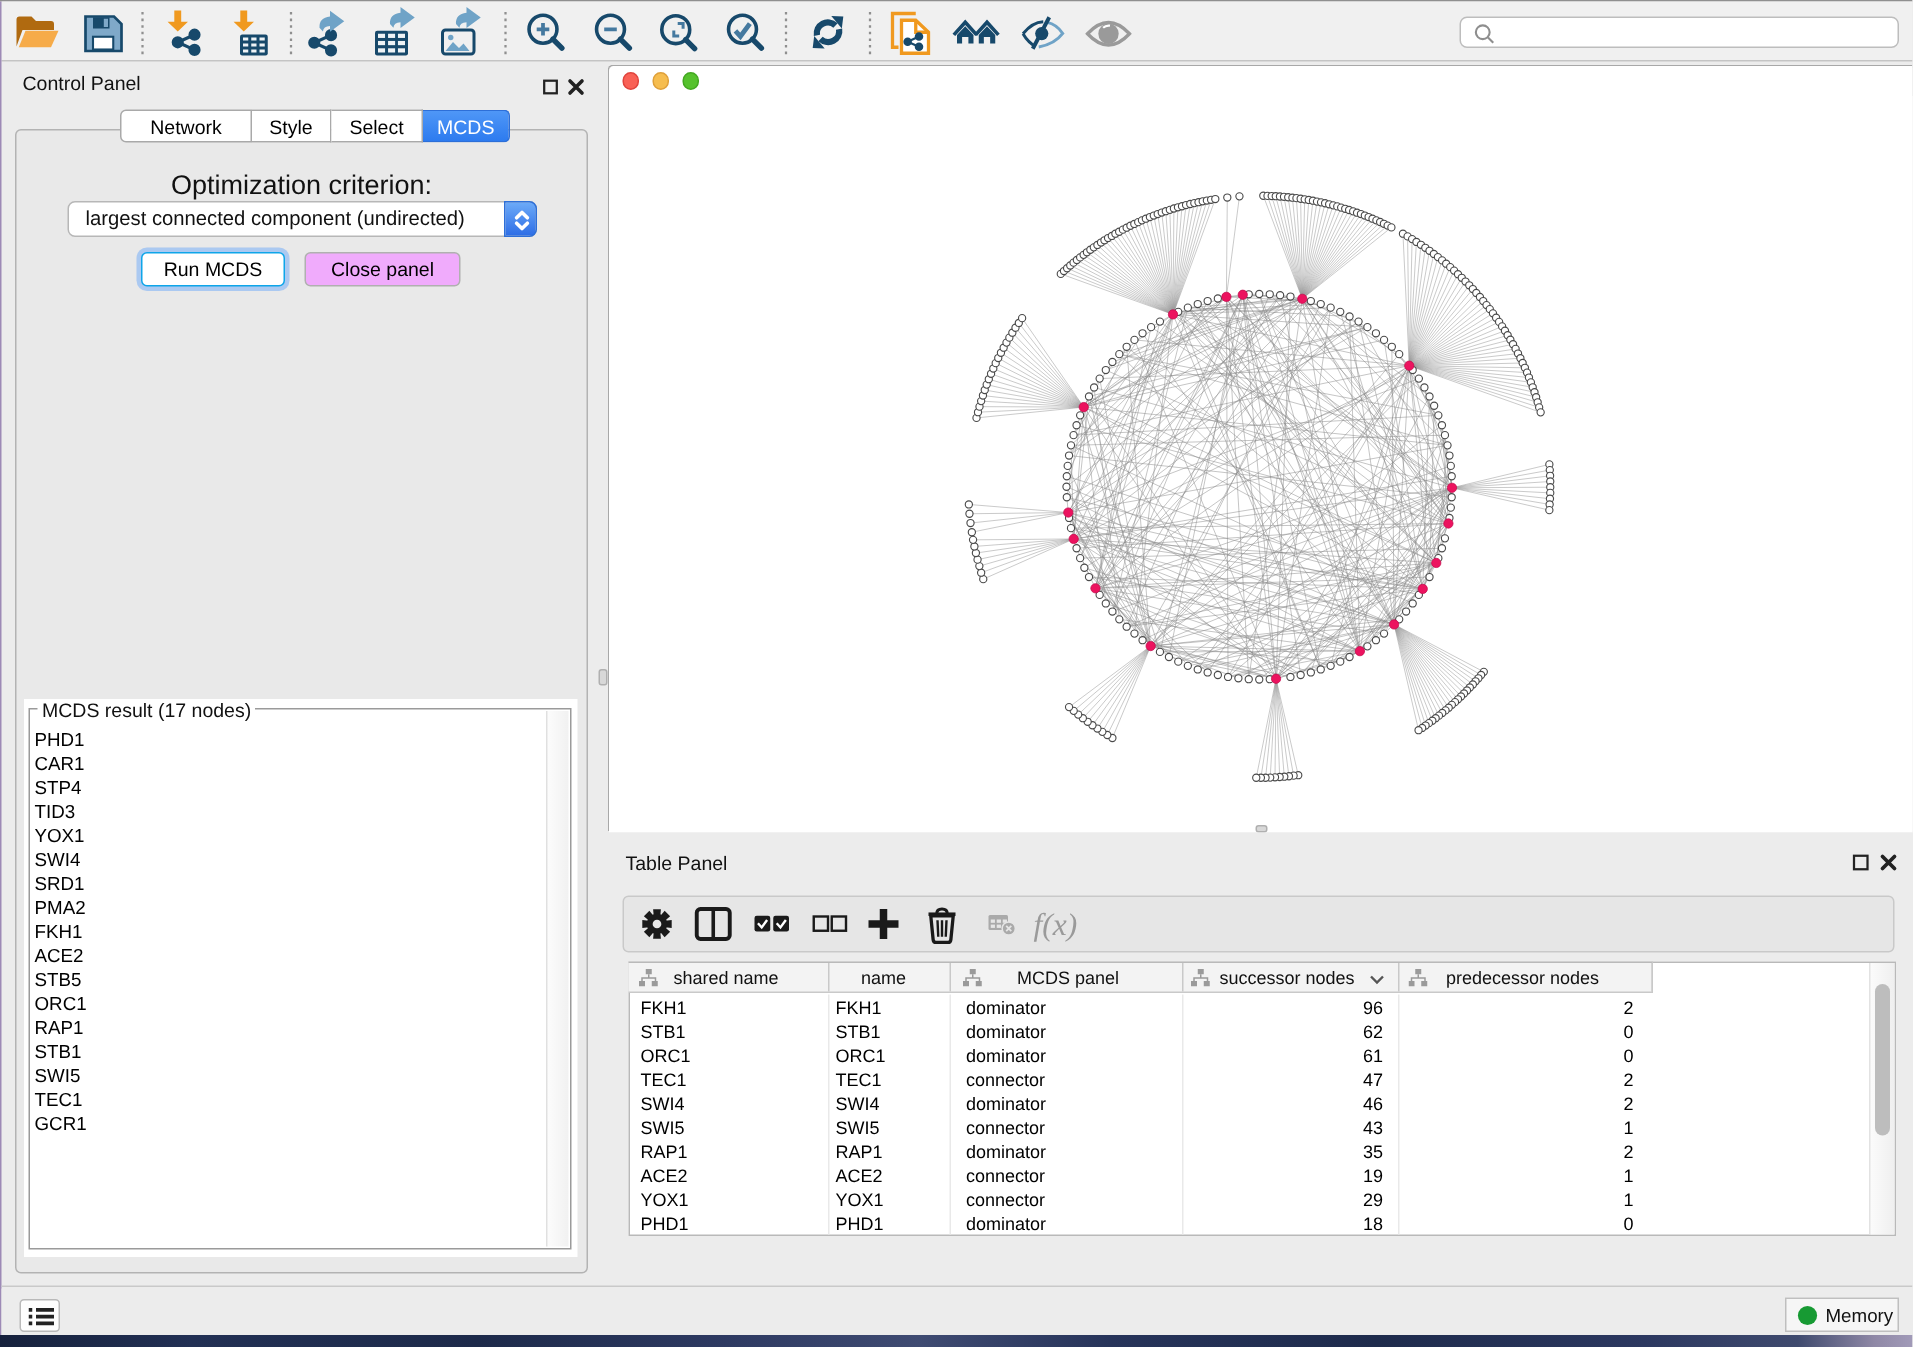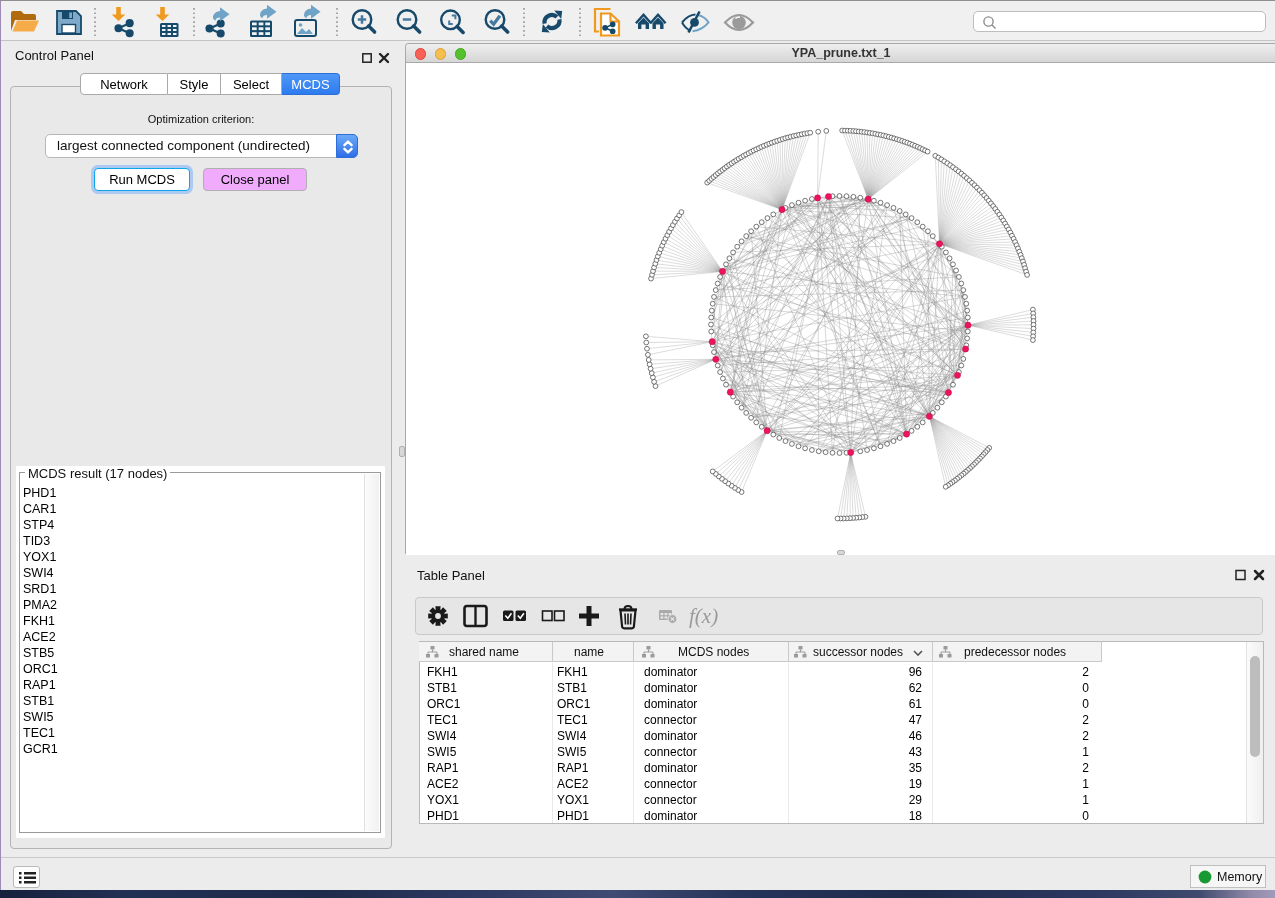--- a/index.html
+++ b/index.html
@@ -9,21 +9,21 @@
 #toolbar{left:1px;top:1px;width:1274px;height:40px;background:#f0f0f0;border-bottom:1px solid #c4c4c4}
 #searchbox{left:972px;top:10px;width:293px;height:21px;background:#fff;border:1px solid #bdbdbd;border-radius:5px}
 
 #cp-title{left:15px;top:48px;font-size:13px;color:#111}
 #cp-body{left:10px;top:86px;width:382px;height:763px;background:#e9e9e9;border:1px solid #b3b3b3;border-radius:4px}
 #cp-tabs{left:80px;top:73px;height:22px;display:flex}
 .tab{height:22px;line-height:21px;font-size:13px;text-align:center;background:#fff;border:1px solid #a9a9a9;border-left:none;color:#000}
 .tab.first{border-left:1px solid #a9a9a9;border-radius:4px 0 0 4px}
 .tab.last{border-radius:0 4px 4px 0}
 .tab.sel{background:linear-gradient(#4f97f7,#2d7bef);color:#fff;border-color:#2d6fd8}
-#optlabel{left:11px;top:113px;width:380px;text-align:center;font-size:11px;color:#111}
+#optlabel{left:11px;top:113px;width:380px;text-align:center;font-size:18px;color:#111}
 #combo{left:45px;top:134px;width:313px;height:24px;background:#fff;border:1px solid #b7b7b7;border-radius:5px;font-size:13.5px;line-height:22px;padding-left:11px;color:#111}
 #combo-btn{left:336px;top:134px;width:22px;height:24px;border-radius:0 5px 5px 0;background:linear-gradient(#6caaf8,#2e6ee6);border:1px solid #2d6fd8}
 #btn-run{left:94px;top:168px;width:96px;height:23px;background:#fff;border:1px solid #0ea5e9;border-radius:4px;box-shadow:0 0 0 3px rgba(110,170,250,.5);font-size:13px;text-align:center;line-height:21px}
 #btn-close{left:203px;top:168px;width:104px;height:23px;background:#f0abfc;border:1px solid #b0b0b0;border-radius:4px;font-size:13px;text-align:center;line-height:21px}
 #results{left:16px;top:466px;width:369px;height:372px;background:#fff}
 #groupbox{left:19px;top:472px;width:362px;height:361px;border:1px solid #9a9a9a}
 #grouplabel{left:25px;top:466px;background:#fff;padding:0 3px;font-size:13px;color:#111}
 #mcdslist{left:23px;top:485px;font-size:12.5px;line-height:16px;color:#000}
 #list-sb{left:364px;top:474px;width:15px;height:357px;background:linear-gradient(90deg,#fcfcfc,#f1f1f1);border-left:1px solid #e0e0e0}
 
@@ -204,23 +204,20 @@
     </div>
 <div id="btn-run" class="abs">Run MCDS</div>
 <div id="btn-close" class="abs">Close panel</div>
 <div id="results" class="abs"></div>
 <div id="groupbox" class="abs"></div>
 <div id="list-sb" class="abs"></div>
 <div id="grouplabel" class="abs">MCDS result (17 nodes)</div>
 <div id="mcdslist" class="abs">PHD1<br>CAR1<br>STP4<br>TID3<br>YOX1<br>SWI4<br>SRD1<br>PMA2<br>FKH1<br>ACE2<br>STB5<br>ORC1<br>RAP1<br>STB1<br>SWI5<br>TEC1<br>GCR1</div>
 
 <div id="netview" class="abs">
- <div id="nettitle" class="abs">
-        <span>YPA_prune.txt_1</span>
-      </div>
  <div class="tl abs" style="left:8.5px;background:#f96156;border:0.5px solid #e0443d"></div>
  <div class="tl abs" style="left:28.5px;background:#f6bd4f;border:0.5px solid #dfa03a"></div>
  <div class="tl abs" style="left:48.5px;background:#55c22d;border:0.5px solid #43a821"></div>
  <div id="netcanvas">
         <svg width="870" height="491" viewBox="0 0 870 491" xmlns="http://www.w3.org/2000/svg" style="position:absolute;left:0;top:0">
           <path d="M376.0 145.6L306.7 239.7M376.0 145.6L314.1 308.1M376.0 145.6L505.6 154.1M376.0 145.6L481.1 141.1M376.0 145.6L454.3 133.7M376.0 145.6L361.4 154.1M376.0 145.6L340.2 172.1M376.0 145.6L350.3 358.4M376.0 145.6L474.5 382.3M411.6 133.9L426.5 388.8M411.6 133.9L560.3 281.3M411.6 133.9L308.0 232.9M411.6 133.9L306.7 239.7M411.6 133.9L331.2 182.7M411.6 133.9L447.4 132.8M411.6 133.9L467.9 136.7M411.6 133.9L511.3 362.8M411.6 133.9L412.7 387.3M422.5 132.5L461.1 386.0M422.5 132.5L433.5 132.0M422.5 132.5L327.1 332.6M422.5 132.5L373.3 374.0M422.5 132.5L335.6 343.7M422.5 132.5L474.5 382.3M422.5 132.5L561.2 274.4M422.5 132.5L454.3 133.7M462.2 135.2L426.5 388.8M462.2 135.2L505.6 154.1M462.2 135.2L305.0 260.5M462.2 135.2L306.7 281.3M462.2 135.2L385.9 141.1M462.2 135.2L335.6 343.7M462.2 135.2L560.3 281.3M462.2 135.2L547.0 200.3M462.2 135.2L379.5 143.9M462.2 135.2L447.4 132.8M462.2 135.2L340.2 172.1M462.2 135.2L331.2 182.7M462.2 135.2L559.0 232.9M462.2 135.2L335.6 177.3M462.2 135.2L552.9 212.9M533.5 179.8L412.7 387.3M533.5 179.8L493.7 147.0M533.5 179.8L309.7 226.1M533.5 179.8L316.9 314.5M533.5 179.8L547.0 320.7M533.5 179.8L481.1 379.9M533.5 179.8L350.3 162.6M533.5 179.8L559.0 232.9M533.5 179.8L327.1 188.4M533.5 179.8L467.9 384.3M533.5 179.8L516.7 162.6M533.5 179.8L392.5 382.3M533.5 179.8L399.1 384.3M316.5 207.4L440.5 388.8M316.5 207.4L426.5 132.2M316.5 207.4L331.2 338.3M316.5 207.4L320.0 200.3M316.5 207.4L309.7 226.1M316.5 207.4L367.3 370.6M316.5 207.4L467.9 136.7M316.5 207.4L305.2 267.5M316.5 207.4L516.7 162.6M316.5 207.4L327.1 188.4M316.5 207.4L335.6 177.3M316.5 207.4L559.0 232.9M316.5 207.4L505.6 154.1M562.0 261.2L385.9 379.9M562.0 261.2L555.3 219.5M562.0 261.2L385.9 141.1M562.0 261.2L557.3 226.1M562.0 261.2L552.9 212.9M562.0 261.2L440.5 132.2M562.0 261.2L355.7 362.8M562.0 261.2L499.7 150.4M562.0 261.2L335.6 343.7M562.0 261.2L345.1 353.8M562.0 261.2L379.5 377.1M562.0 261.2L323.4 194.3M562.0 261.2L412.7 387.3M562.0 261.2L392.5 138.7M562.0 261.2L481.1 379.9M306.2 277.7L385.9 141.1M306.2 277.7L539.9 332.6M306.2 277.7L559.0 232.9M306.2 277.7L499.7 150.4M306.2 277.7L385.9 379.9M306.2 277.7L340.2 348.9M306.2 277.7L461.1 386.0M306.2 277.7L454.3 133.7M306.2 277.7L345.1 353.8M306.2 277.7L539.9 188.4M306.2 277.7L305.2 267.5M309.8 295.3L467.9 136.7M309.8 295.3L308.0 232.9M309.8 295.3L535.8 182.7M309.8 295.3L561.8 253.5M309.8 295.3L499.7 150.4M309.8 295.3L320.0 200.3M309.8 295.3L447.4 132.8M309.8 295.3L454.3 387.3M324.3 328.2L447.4 132.8M324.3 328.2L373.3 374.0M324.3 328.2L516.7 358.4M324.3 328.2L561.2 246.6M324.3 328.2L379.5 377.1M324.3 328.2L547.0 320.7M324.3 328.2L367.3 150.4M324.3 328.2L493.7 147.0M324.3 328.2L361.4 154.1M324.3 328.2L481.1 141.1M324.3 328.2L311.7 301.5M324.3 328.2L461.1 386.0M324.3 328.2L481.1 379.9M559.6 285.0L311.7 301.5M559.6 285.0L433.5 389.0M559.6 285.0L560.3 281.3M559.6 285.0L561.8 253.5M559.6 285.0L555.3 219.5M559.6 285.0L454.3 133.7M559.6 285.0L361.4 154.1M559.6 285.0L505.6 366.9M559.6 285.0L516.7 358.4M559.6 285.0L331.2 182.7M559.6 285.0L308.0 288.1M559.6 285.0L311.7 219.5M551.5 311.3L379.5 143.9M551.5 311.3L392.5 382.3M551.5 311.3L385.9 141.1M551.5 311.3L345.1 353.8M551.5 311.3L560.3 281.3M551.5 311.3L419.6 388.2M551.5 311.3L320.0 200.3M551.5 311.3L560.3 239.7M551.5 311.3L559.0 232.9M542.5 328.6L539.9 332.6M542.5 328.6L487.5 377.1M542.5 328.6L487.5 143.9M542.5 328.6L467.9 384.3M542.5 328.6L305.2 253.5M542.5 328.6L345.1 353.8M542.5 328.6L320.0 320.7M542.5 328.6L345.1 167.2M542.5 328.6L481.1 379.9M542.5 328.6L308.0 288.1M542.5 328.6L499.7 150.4M542.5 328.6L305.2 267.5M542.5 328.6L379.5 377.1M542.5 328.6L547.0 200.3M542.5 328.6L516.7 162.6M542.5 328.6L557.3 294.9M542.5 328.6L385.9 141.1M523.4 352.3L305.0 260.5M523.4 352.3L320.0 320.7M523.4 352.3L493.7 147.0M523.4 352.3L511.3 362.8M523.4 352.3L306.7 281.3M523.4 352.3L399.1 136.7M523.4 352.3L340.2 172.1M523.4 352.3L392.5 382.3M523.4 352.3L521.9 167.2M523.4 352.3L385.9 379.9M523.4 352.3L412.7 387.3M523.4 352.3L433.5 132.0M523.4 352.3L379.5 143.9M523.4 352.3L557.3 226.1M523.4 352.3L385.9 141.1M361.1 366.7L487.5 377.1M361.1 366.7L305.0 260.5M361.1 366.7L419.6 388.2M361.1 366.7L539.9 188.4M361.1 366.7L526.8 348.9M361.1 366.7L305.8 246.6M361.1 366.7L345.1 167.2M361.1 366.7L555.3 219.5M361.1 366.7L526.8 172.1M361.1 366.7L474.5 138.7M361.1 366.7L314.1 212.9M361.1 366.7L454.3 387.3M361.1 366.7L327.1 188.4M361.1 366.7L316.9 314.5M361.1 366.7L320.0 200.3M361.1 366.7L306.7 281.3M500.6 370.1L305.2 267.5M500.6 370.1L355.7 158.2M500.6 370.1L367.3 370.6M500.6 370.1L535.8 338.3M500.6 370.1L467.9 384.3M500.6 370.1L392.5 138.7M500.6 370.1L493.7 147.0M500.6 370.1L487.5 377.1M500.6 370.1L412.7 387.3M500.6 370.1L560.3 281.3M500.6 370.1L447.4 132.8M500.6 370.1L474.5 382.3M500.6 370.1L308.0 288.1M500.6 370.1L316.9 314.5M500.6 370.1L340.2 348.9M500.6 370.1L433.5 132.0M444.7 388.5L561.8 253.5M444.7 388.5L355.7 362.8M444.7 388.5L373.3 374.0M444.7 388.5L557.3 226.1M444.7 388.5L555.3 301.5M444.7 388.5L493.7 374.0M444.7 388.5L552.9 308.1M444.7 388.5L350.3 162.6M444.7 388.5L481.1 141.1M444.7 388.5L454.3 133.7M444.7 388.5L320.0 200.3M444.7 388.5L547.0 200.3M376.0 145.6L411.6 133.9M376.0 145.6L533.5 179.8M376.0 145.6L562.0 261.2M376.0 145.6L306.2 277.7M376.0 145.6L309.8 295.3M376.0 145.6L324.3 328.2M376.0 145.6L551.5 311.3M411.6 133.9L422.5 132.5M411.6 133.9L316.5 207.4M411.6 133.9L559.6 285.0M411.6 133.9L523.4 352.3M411.6 133.9L444.7 388.5M422.5 132.5L462.2 135.2M422.5 132.5L316.5 207.4M422.5 132.5L562.0 261.2M422.5 132.5L324.3 328.2M422.5 132.5L542.5 328.6M422.5 132.5L500.6 370.1M422.5 132.5L444.7 388.5M462.2 135.2L316.5 207.4M462.2 135.2L559.6 285.0M462.2 135.2L551.5 311.3M462.2 135.2L500.6 370.1M533.5 179.8L324.3 328.2M533.5 179.8L559.6 285.0M533.5 179.8L551.5 311.3M533.5 179.8L523.4 352.3M533.5 179.8L361.1 366.7M533.5 179.8L500.6 370.1M316.5 207.4L309.8 295.3M316.5 207.4L551.5 311.3M316.5 207.4L542.5 328.6M562.0 261.2L309.8 295.3M562.0 261.2L324.3 328.2M562.0 261.2L542.5 328.6M562.0 261.2L523.4 352.3M562.0 261.2L500.6 370.1M562.0 261.2L444.7 388.5M306.2 277.7L309.8 295.3M306.2 277.7L523.4 352.3M306.2 277.7L444.7 388.5M309.8 295.3L551.5 311.3M309.8 295.3L542.5 328.6M309.8 295.3L523.4 352.3M309.8 295.3L361.1 366.7M309.8 295.3L500.6 370.1M324.3 328.2L551.5 311.3M559.6 285.0L542.5 328.6M559.6 285.0L361.1 366.7M551.5 311.3L542.5 328.6M551.5 311.3L523.4 352.3M551.5 311.3L361.1 366.7M551.5 311.3L500.6 370.1M542.5 328.6L500.6 370.1M523.4 352.3L361.1 366.7M361.1 366.7L500.6 370.1M361.1 366.7L444.7 388.5M500.6 370.1L444.7 388.5M493.7 147.0L385.9 141.1M314.1 308.1L555.3 301.5M467.9 384.3L331.2 338.3M560.3 281.3L461.1 386.0M305.2 253.5L345.1 167.2M323.4 194.3L340.2 348.9M379.5 143.9L474.5 382.3M308.0 232.9L557.3 226.1M367.3 150.4L557.3 294.9M355.7 158.2L309.7 226.1M526.8 172.1L555.3 219.5M309.7 226.1L552.9 212.9M440.5 132.2L345.1 353.8M481.1 141.1L355.7 362.8M340.2 172.1L552.9 212.9M461.1 386.0L561.8 267.5M399.1 384.3L311.7 301.5M379.5 143.9L474.5 138.7M561.8 267.5L306.7 239.7M399.1 136.7L314.1 308.1M543.6 194.3L561.8 267.5M355.7 362.8L314.1 308.1M385.9 141.1L335.6 343.7M340.2 172.1L559.0 232.9M308.0 232.9L535.8 338.3M547.0 320.7L550.1 206.5M526.8 172.1L467.9 136.7M454.3 133.7L306.7 239.7M367.3 370.6L426.5 132.2M561.8 253.5L543.6 194.3M505.6 154.1L320.0 200.3M305.2 267.5L505.6 154.1" stroke="#878787" stroke-width="0.45" fill="none" opacity="0.72"></path>
           <path d="M376.0 145.6L301.2 118.6M376.0 145.6L303.3 116.7M376.0 145.6L305.4 114.8M376.0 145.6L307.5 113.0M376.0 145.6L309.7 111.1M376.0 145.6L311.9 109.3M376.0 145.6L314.1 107.6M376.0 145.6L316.4 105.9M376.0 145.6L318.6 104.2M376.0 145.6L320.9 102.5M376.0 145.6L323.2 100.9M376.0 145.6L325.6 99.3M376.0 145.6L328.0 97.7M376.0 145.6L330.3 96.2M376.0 145.6L332.7 94.7M376.0 145.6L335.2 93.3M376.0 145.6L337.6 91.8M376.0 145.6L340.1 90.5M376.0 145.6L342.6 89.1M376.0 145.6L345.1 87.8M376.0 145.6L347.6 86.5M376.0 145.6L350.2 85.3M376.0 145.6L352.8 84.1M376.0 145.6L355.3 82.9M376.0 145.6L357.9 81.8M376.0 145.6L360.6 80.7M376.0 145.6L363.2 79.7M376.0 145.6L365.8 78.7M376.0 145.6L368.5 77.7M376.0 145.6L371.2 76.8M376.0 145.6L373.9 75.9M376.0 145.6L376.6 75.0M376.0 145.6L379.3 74.2M376.0 145.6L382.0 73.5M376.0 145.6L384.7 72.7M376.0 145.6L387.5 72.0M376.0 145.6L390.2 71.4M376.0 145.6L393.0 70.8M376.0 145.6L395.8 70.2M376.0 145.6L398.6 69.7M376.0 145.6L401.4 69.2M376.0 145.6L404.2 68.7M411.6 133.9L412.2 67.7M411.6 133.9L420.3 66.9M462.2 135.2L436.2 66.5M462.2 135.2L439.0 66.6M462.2 135.2L441.8 66.7M462.2 135.2L444.5 66.8M462.2 135.2L447.3 67.0M462.2 135.2L450.0 67.2M462.2 135.2L452.8 67.5M462.2 135.2L455.6 67.8M462.2 135.2L458.3 68.1M462.2 135.2L461.1 68.5M462.2 135.2L463.8 68.9M462.2 135.2L466.5 69.3M462.2 135.2L469.3 69.8M462.2 135.2L472.0 70.4M462.2 135.2L474.7 70.9M462.2 135.2L477.4 71.5M462.2 135.2L480.1 72.2M462.2 135.2L482.8 72.9M462.2 135.2L485.5 73.6M462.2 135.2L488.1 74.4M462.2 135.2L490.8 75.2M462.2 135.2L493.4 76.0M462.2 135.2L496.1 76.9M462.2 135.2L498.7 77.8M462.2 135.2L501.3 78.7M462.2 135.2L503.9 79.7M462.2 135.2L506.4 80.7M462.2 135.2L509.0 81.8M462.2 135.2L511.6 82.9M462.2 135.2L514.1 84.0M462.2 135.2L516.6 85.2M462.2 135.2L519.1 86.4M462.2 135.2L521.6 87.6M533.5 179.8L529.3 91.8M533.5 179.8L532.4 93.6M533.5 179.8L535.4 95.4M533.5 179.8L538.3 97.3M533.5 179.8L541.3 99.2M533.5 179.8L544.2 101.2M533.5 179.8L547.0 103.2M533.5 179.8L549.9 105.3M533.5 179.8L552.6 107.4M533.5 179.8L555.4 109.6M533.5 179.8L558.1 111.8M533.5 179.8L560.8 114.1M533.5 179.8L563.4 116.4M533.5 179.8L566.0 118.8M533.5 179.8L568.5 121.2M533.5 179.8L571.0 123.7M533.5 179.8L573.5 126.2M533.5 179.8L575.9 128.7M533.5 179.8L578.2 131.3M533.5 179.8L580.6 134.0M533.5 179.8L582.8 136.7M533.5 179.8L585.0 139.4M533.5 179.8L587.2 142.1M533.5 179.8L589.3 144.9M533.5 179.8L591.4 147.8M533.5 179.8L593.4 150.6M533.5 179.8L595.4 153.6M533.5 179.8L597.3 156.5M533.5 179.8L599.1 159.5M533.5 179.8L600.9 162.5M533.5 179.8L602.7 165.5M533.5 179.8L604.4 168.6M533.5 179.8L606.0 171.7M533.5 179.8L607.6 174.8M533.5 179.8L609.1 178.0M533.5 179.8L610.6 181.2M533.5 179.8L612.0 184.4M533.5 179.8L613.3 187.7M533.5 179.8L614.6 190.9M533.5 179.8L615.8 194.2M533.5 179.8L617.0 197.5M533.5 179.8L618.1 200.8M533.5 179.8L619.1 204.2M533.5 179.8L620.1 207.6M533.5 179.8L621.1 210.9M562.0 261.2L626.9 245.6M562.0 261.2L627.2 249.4M562.0 261.2L627.4 253.2M562.0 261.2L627.5 257.0M562.0 261.2L627.5 260.8M562.0 261.2L627.5 264.6M562.0 261.2L627.3 268.5M562.0 261.2L627.1 272.3M562.0 261.2L626.9 276.1M316.5 207.4L245.0 214.6M316.5 207.4L246.0 210.8M316.5 207.4L247.0 207.1M316.5 207.4L248.1 203.4M316.5 207.4L249.3 199.7M316.5 207.4L250.5 196.0M316.5 207.4L251.8 192.4M316.5 207.4L253.2 188.8M316.5 207.4L254.7 185.2M316.5 207.4L256.2 181.7M316.5 207.4L257.8 178.1M316.5 207.4L259.5 174.7M316.5 207.4L261.3 171.2M316.5 207.4L263.1 167.8M316.5 207.4L265.0 164.4M316.5 207.4L266.9 161.1M316.5 207.4L268.9 157.8M316.5 207.4L271.0 154.5M316.5 207.4L273.2 151.3M316.5 207.4L275.4 148.1M306.2 277.7L241.9 290.8M306.2 277.7L241.0 284.7M306.2 277.7L240.3 278.5M306.2 277.7L239.9 272.3M309.8 295.3L249.5 322.1M309.8 295.3L248.1 317.8M309.8 295.3L246.9 313.4M309.8 295.3L245.7 309.1M309.8 295.3L244.6 304.7M309.8 295.3L243.6 300.3M309.8 295.3L242.7 295.9M361.1 366.7L335.6 428.0M361.1 366.7L332.2 426.0M361.1 366.7L328.9 423.9M361.1 366.7L325.6 421.7M361.1 366.7L322.3 419.5M361.1 366.7L319.1 417.2M361.1 366.7L315.9 414.8M361.1 366.7L312.8 412.4M361.1 366.7L309.8 409.9M361.1 366.7L306.7 407.4M444.7 388.5L459.5 452.8M444.7 388.5L456.4 453.1M444.7 388.5L453.3 453.5M444.7 388.5L450.2 453.8M444.7 388.5L447.1 454.0M444.7 388.5L444.0 454.2M444.7 388.5L440.8 454.4M444.7 388.5L437.7 454.5M444.7 388.5L434.6 454.5M444.7 388.5L431.5 454.5M523.4 352.3L583.2 383.9M523.4 352.3L581.4 386.0M523.4 352.3L579.6 388.2M523.4 352.3L577.7 390.2M523.4 352.3L575.9 392.3M523.4 352.3L573.9 394.3M523.4 352.3L572.0 396.3M523.4 352.3L570.0 398.3M523.4 352.3L568.0 400.3M523.4 352.3L566.0 402.2M523.4 352.3L564.0 404.1M523.4 352.3L561.9 405.9M523.4 352.3L559.8 407.8M523.4 352.3L557.7 409.6M523.4 352.3L555.5 411.3M523.4 352.3L553.3 413.1M523.4 352.3L551.1 414.8M523.4 352.3L548.9 416.5M523.4 352.3L546.6 418.1M523.4 352.3L544.4 419.7M523.4 352.3L542.1 421.3M523.4 352.3L539.7 422.8" stroke="#9a9a9a" stroke-width="0.4" fill="none" opacity="0.88"></path>
           <g fill="#fff" stroke="#4a4a4a" stroke-width="0.75">
             <circle cx="305.0" cy="260.5" r="2.4"></circle>
             <circle cx="305.2" cy="253.5" r="2.4"></circle>
@@ -636,21 +633,21 @@
     <svg class="abs" style="left:939px;top:646px" width="13" height="12" viewBox="0 0 13 12" xmlns="http://www.w3.org/2000/svg">
       <g fill="#9a9a9a">
         <rect x="4.5" y="0" width="4" height="3.5"></rect>
         <rect x="0" y="8" width="4" height="3.5"></rect>
         <rect x="8.5" y="8" width="4" height="3.5"></rect>
       </g>
       <path d="M6.5 3.5 v2.5 M2 8 v-2 h9 v2" stroke="#9a9a9a" fill="none" stroke-width="1"></path>
     </svg>
     <span class="hcell" style="left:449px">shared name</span>
     <span class="hcell" style="left:574px">name</span>
-    <span class="hcell" style="left:678px">MCDS nodes</span>
+    <span class="hcell" style="left:678px">MCDS panel</span>
     <span class="hcell" style="left:813px">successor nodes</span>
     <svg class="abs" style="left:912px;top:649px" width="12" height="8" viewBox="0 0 12 8" xmlns="http://www.w3.org/2000/svg">
       <path d="M2 2 l4 4 l4-4" stroke="#555" stroke-width="1.6" fill="none"></path>
     </svg>
     <span class="hcell" style="left:964px">predecessor nodes</span>
     <div class="row" style="left:427px;top:664px">FKH1</div>
     <div class="row" style="left:557px;top:664px">FKH1</div>
     <div class="row" style="left:644px;top:664px">dominator</div>
     <div class="row" style="left:822px;top:664px;width:100px;text-align:right">96</div>
     <div class="row" style="left:989px;top:664px;width:100px;text-align:right">2</div>

